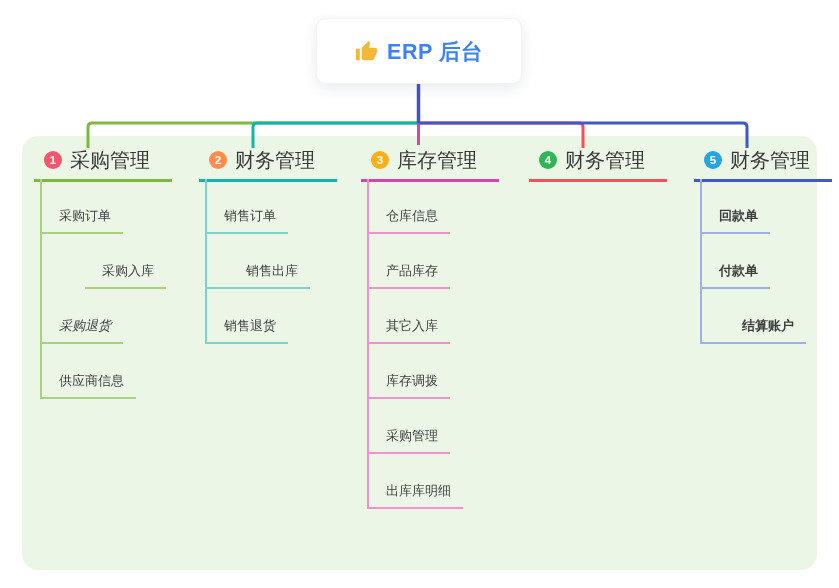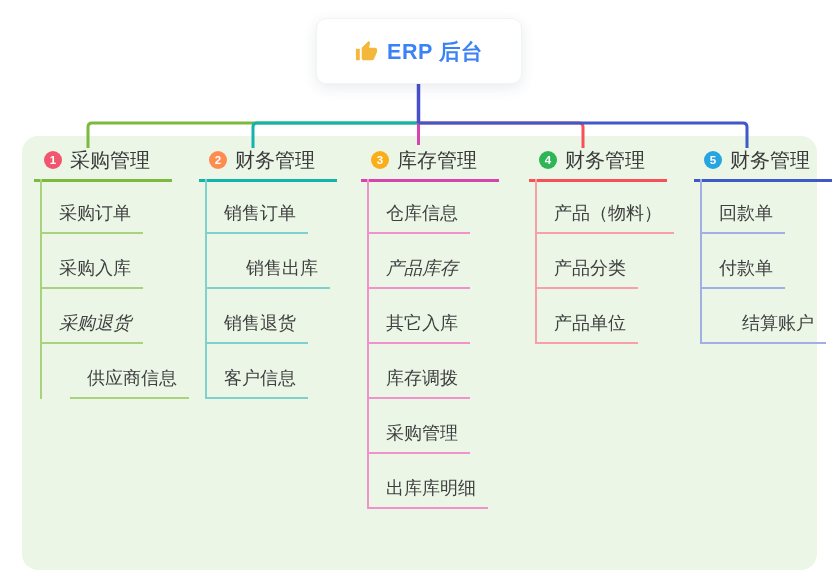--- a/index.html
+++ b/index.html
@@ -33,21 +33,21 @@
     color:#ffffff;font-size:11.5px;font-weight:600;line-height:18px;
     text-align:center;margin-right:8px;transform:translateY(-1px);
   }
   .branch-label{font-size:20px;font-weight:500;color:#3a3a3a;white-space:nowrap;}
   .children{margin-left:6px;margin-top:-3px;border-left:2px solid #ccc;width:max-content;}
   .child{
     box-sizing:border-box;height:55px;display:flex;align-items:flex-end;
     padding:0 12px 7px 17px;border-bottom:2px solid #ccc;width:max-content;
     cursor:pointer;
   }
-  .child-label{font-size:18px;color:#3f3f3f;white-space:nowrap;}
+  .child-label{font-size:13px;color:#3f3f3f;white-space:nowrap;}
 </style>
 </head>
 <body>
 
 <div class="stage">
 
   <div class="panel" id="panel" style="background: rgb(235, 246, 231);"></div>
 
   <svg class="connectors" id="connectors" width="839" height="588" viewBox="0 0 839 588">
       <path d="M 583 148 L 583 127 Q 583 123 579 123 L 418.5 123" stroke="#f65058" stroke-width="3" fill="none"></path>
@@ -68,61 +68,58 @@
   <div id="branches-host">
       <div class="branch" style="left: 34px;">
     <div class="branch-header" style="border-bottom-color: rgb(125, 185, 62);">
       <span class="badge" style="background: rgb(242, 86, 110);">1</span>
       <span class="branch-label">采购管理</span>
     </div>
     <div class="children" style="border-left-color: rgb(169, 210, 124);">
           <div class="child" style="border-bottom-color: rgb(169, 210, 124);">
     <span class="child-label">采购订单</span>
   </div>
-          <div class="child" style="border-bottom-color: rgb(169, 210, 124);">
+          <div class="child" style="border-bottom-color: rgb(169, 210, 124); margin-left: 43px;">
     <span class="child-label">采购入库</span>
   </div>
           <div class="child" style="border-bottom-color: rgb(169, 210, 124); font-style: italic;">
     <span class="child-label">采购退货</span>
   </div>
-          <div class="child" style="border-bottom-color: rgb(169, 210, 124); margin-left: 28px;">
+          <div class="child" style="border-bottom-color: rgb(169, 210, 124);">
     <span class="child-label">供应商信息</span>
   </div>
         </div>
   </div>
       <div class="branch" style="left: 199px;">
     <div class="branch-header" style="border-bottom-color: rgb(20, 179, 171);">
       <span class="badge" style="background: rgb(254, 140, 78);">2</span>
       <span class="branch-label">财务管理</span>
     </div>
     <div class="children" style="border-left-color: rgb(127, 210, 203);">
           <div class="child" style="border-bottom-color: rgb(127, 210, 203); padding-left: 17px;">
     <span class="child-label">销售订单</span>
   </div>
           <div class="child" style="border-bottom-color: rgb(127, 210, 203); padding-left: 39px;">
     <span class="child-label">销售出库</span>
   </div>
           <div class="child" style="border-bottom-color: rgb(127, 210, 203);">
     <span class="child-label">销售退货</span>
   </div>
-          <div class="child" style="border-bottom-color: rgb(127, 210, 203);">
-    <span class="child-label">客户信息</span>
-  </div>
         </div>
   </div>
       <div class="branch" style="left: 361px;">
     <div class="branch-header" style="border-bottom-color: rgb(214, 68, 173);">
       <span class="badge" style="background: rgb(251, 174, 24);">3</span>
       <span class="branch-label">库存管理</span>
     </div>
     <div class="children" style="border-left-color: rgb(240, 146, 203);">
           <div class="child" style="border-bottom-color: rgb(240, 146, 203);">
     <span class="child-label">仓库信息</span>
   </div>
-          <div class="child" style="border-bottom-color: rgb(240, 146, 203); font-style: italic;">
+          <div class="child" style="border-bottom-color: rgb(240, 146, 203);">
     <span class="child-label">产品库存</span>
   </div>
           <div class="child" style="border-bottom-color: rgb(240, 146, 203);">
     <span class="child-label">其它入库</span>
   </div>
           <div class="child" style="border-bottom-color: rgb(240, 146, 203);">
     <span class="child-label">库存调拨</span>
   </div>
           <div class="child" style="border-bottom-color: rgb(240, 146, 203);">
     <span class="child-label">采购管理</span>
@@ -130,38 +127,27 @@
           <div class="child" style="border-bottom-color: rgb(240, 146, 203);">
     <span class="child-label">出库库明细</span>
   </div>
         </div>
   </div>
       <div class="branch" style="left: 529px;">
     <div class="branch-header" style="border-bottom-color: rgb(246, 80, 88);">
       <span class="badge" style="background: rgb(46, 182, 86);">4</span>
       <span class="branch-label">财务管理</span>
     </div>
-    <div class="children" style="border-left-color: rgb(248, 160, 165);">
-          <div class="child" style="border-bottom-color: rgb(248, 160, 165);">
-    <span class="child-label">产品（物料）</span>
-  </div>
-          <div class="child" style="border-bottom-color: rgb(248, 160, 165);">
-    <span class="child-label">产品分类</span>
-  </div>
-          <div class="child" style="border-bottom-color: rgb(248, 160, 165);">
-    <span class="child-label">产品单位</span>
-  </div>
-        </div>
   </div>
       <div class="branch" style="left: 694px;">
     <div class="branch-header" style="border-bottom-color: rgb(65, 89, 200);">
       <span class="badge" style="background: rgb(39, 165, 226);">5</span>
       <span class="branch-label">财务管理</span>
     </div>
-    <div class="children" style="border-left-color: rgb(159, 177, 228);">
+    <div class="children" style="border-left-color: rgb(159, 177, 228); font-weight: bold;">
           <div class="child" style="border-bottom-color: rgb(159, 177, 228);">
     <span class="child-label">回款单</span>
   </div>
           <div class="child" style="border-bottom-color: rgb(159, 177, 228);">
     <span class="child-label">付款单</span>
   </div>
           <div class="child" style="border-bottom-color: rgb(159, 177, 228); padding-left: 40px;">
     <span class="child-label">结算账户</span>
   </div>
         </div>

